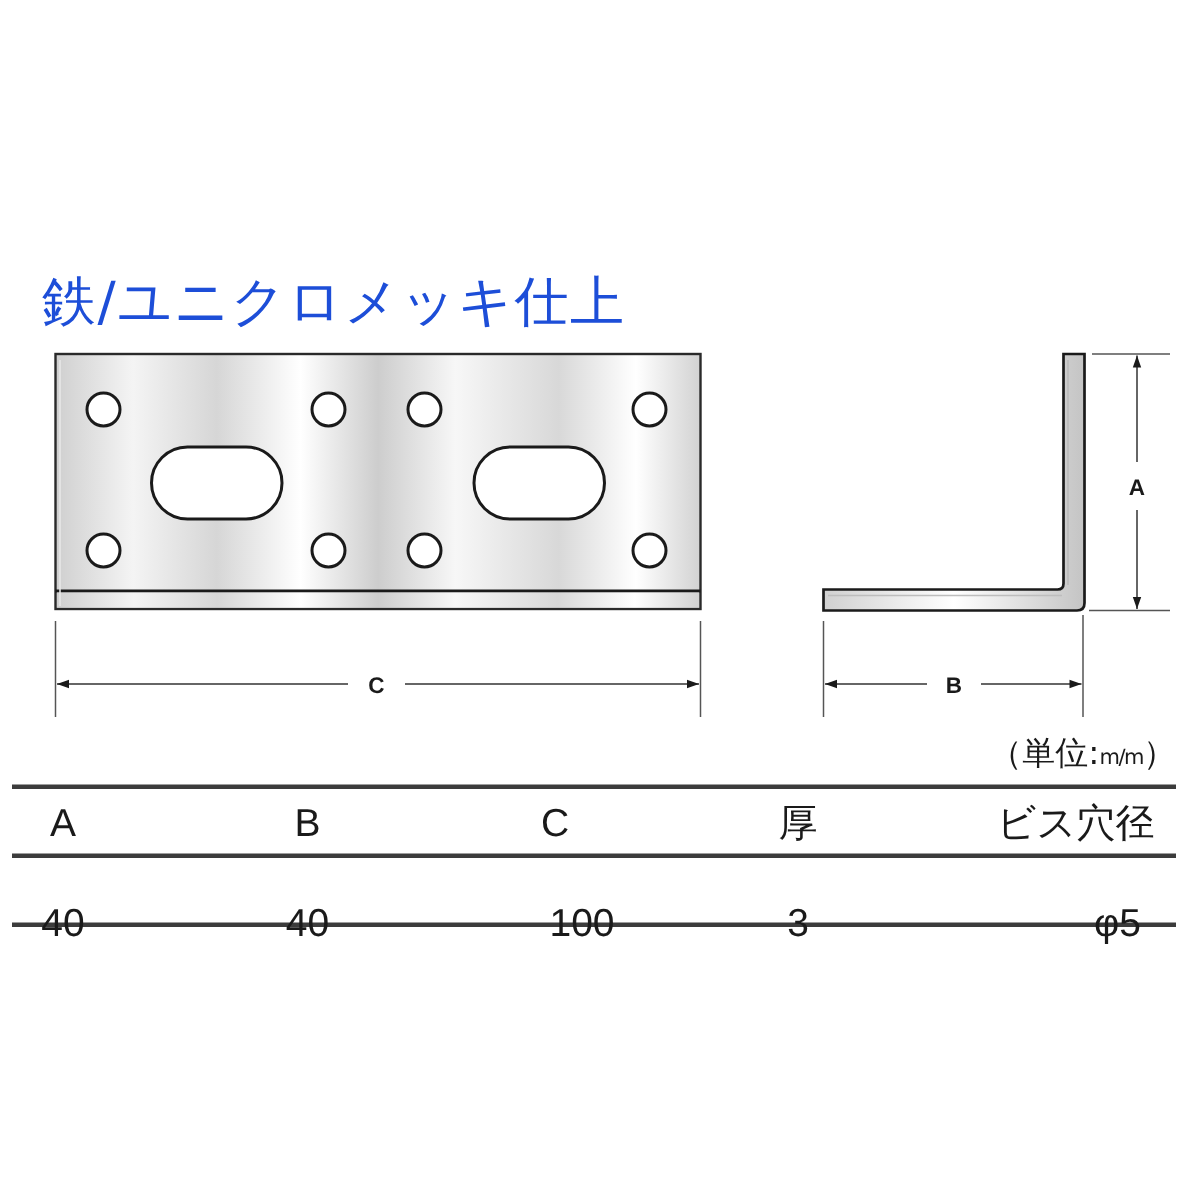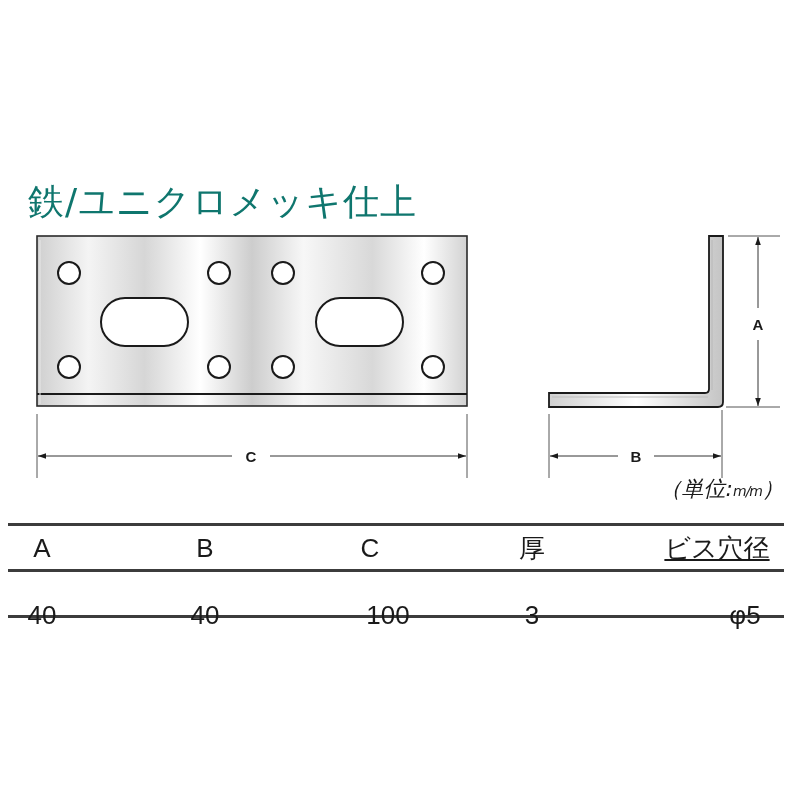--- a/index.html
+++ b/index.html
@@ -1,21 +1,21 @@
 <!DOCTYPE html>
 <html><head>
 <meta charset="utf-8">
 <style>
   html, body { margin: 0; padding: 0; background: #ffffff; }
   body { width: 800px; height: 800px; position: relative; overflow: hidden;
          font-family: "DejaVu Sans", "Liberation Sans", sans-serif; color: #1a1a1a; }
   .title { position: absolute; left: 28px; top: 178px; font-size: 36px; line-height: 48px;
-           white-space: nowrap; letter-spacing: 1px; color: #0f766e; }
+           white-space: nowrap; letter-spacing: 1px; color: #1d4ed8; }
   svg.drawing { position: absolute; left: 0; top: 0; }
-  .unit { position: absolute; right: 16px; top: 474px; font-size: 22px; line-height: 30px; color: #1a1a1a; white-space: nowrap; font-style: italic; }
+  .unit { position: absolute; right: 16px; top: 488px; font-size: 22px; line-height: 30px; color: #1a1a1a; white-space: nowrap; }
   .unit .mm { font-size: 14px; letter-spacing: -1px; }
   .table-rule { position: absolute; left: 8px; width: 776px; height: 3px; background: #3c3c3c; }
   .cell { position: absolute; font-size: 26px; line-height: 34px; color: #1a1a1a; white-space: nowrap;
           font-family: "Liberation Sans", "DejaVu Sans", sans-serif; transform: translateX(-50%); }
   .hdr { top: 531px; }
   .val { top: 577px; margin-top: 21px; }
   .dimlbl { font-family: "Liberation Sans", "DejaVu Sans", sans-serif; font-size: 15px; font-weight: bold; fill: #1a1a1a; }
 </style>
 </head>
 <body>
@@ -120,21 +120,21 @@
 <div>
   <div class="table-rule" style="top:523px;"></div>
   <div class="table-rule" style="top:569px;"></div>
   <div class="table-rule" style="top:615px;"></div>
 
   <div>
     <span class="cell hdr" style="left:42px;">A</span>
     <span class="cell hdr" style="left:205px;">B</span>
     <span class="cell hdr" style="left:370px;">C</span>
     <span class="cell hdr" style="left:532px;">厚</span>
-    <span class="cell hdr" style="left:717px;text-decoration:underline;">ビス穴径</span>
+    <span class="cell hdr" style="left:717px;">ビス穴径</span>
   </div>
 
   <div>
     <span class="cell val" style="left:42px;">40</span>
     <span class="cell val" style="left:205px;">40</span>
     <span class="cell val" style="left:388px;">100</span>
     <span class="cell val" style="left:532px;">3</span>
     <span class="cell val" style="left:745px;">φ5</span>
   </div>
 </div>

